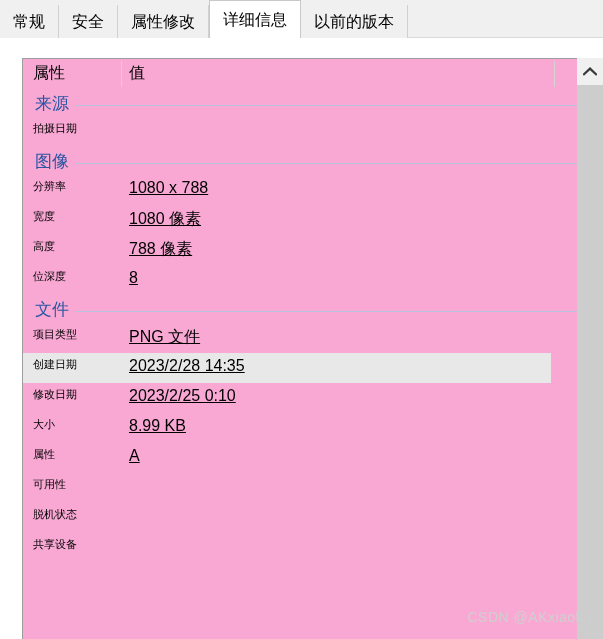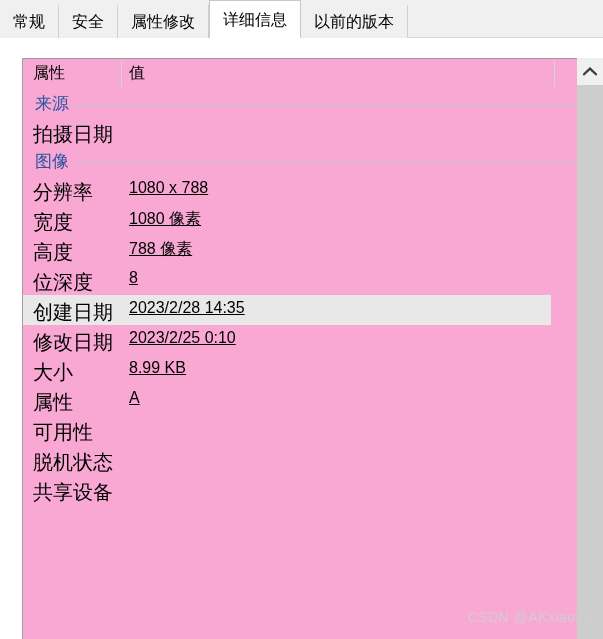--- a/index.html
+++ b/index.html
@@ -156,21 +156,21 @@
     box-sizing: border-box;
   }
   .data-row.highlight {
     background: #e8e8e8;
     width: 528px;
   }
   .data-row .cell-prop {
     position: absolute;
     left: 10px;
     top: 4px;
-    font-size: 20px;
+    font-size: 11px;
     color: #000;
     white-space: nowrap;
   }
   .data-row .cell-val {
     position: absolute;
     left: 106px;
     top: 4px;
     font-size: 16px;
     color: #000;
     white-space: nowrap;
@@ -265,20 +265,28 @@
         <span class="cell-val">1080 像素</span>
       </div>
       <div class="data-row">
         <span class="cell-prop">高度</span>
         <span class="cell-val">788 像素</span>
       </div>
       <div class="data-row">
         <span class="cell-prop">位深度</span>
         <span class="cell-val">8</span>
       </div>
+      <div class="section-row">
+        <span class="section-label">文件</span>
+        <span class="section-line"></span>
+      </div>
+      <div class="data-row">
+        <span class="cell-prop">项目类型</span>
+        <span class="cell-val">PNG 文件</span>
+      </div>
       <div class="data-row highlight">
         <span class="cell-prop">创建日期</span>
         <span class="cell-val">2023/2/28 14:35</span>
       </div>
       <div class="data-row">
         <span class="cell-prop">修改日期</span>
         <span class="cell-val">2023/2/25 0:10</span>
       </div>
       <div class="data-row">
         <span class="cell-prop">大小</span>

